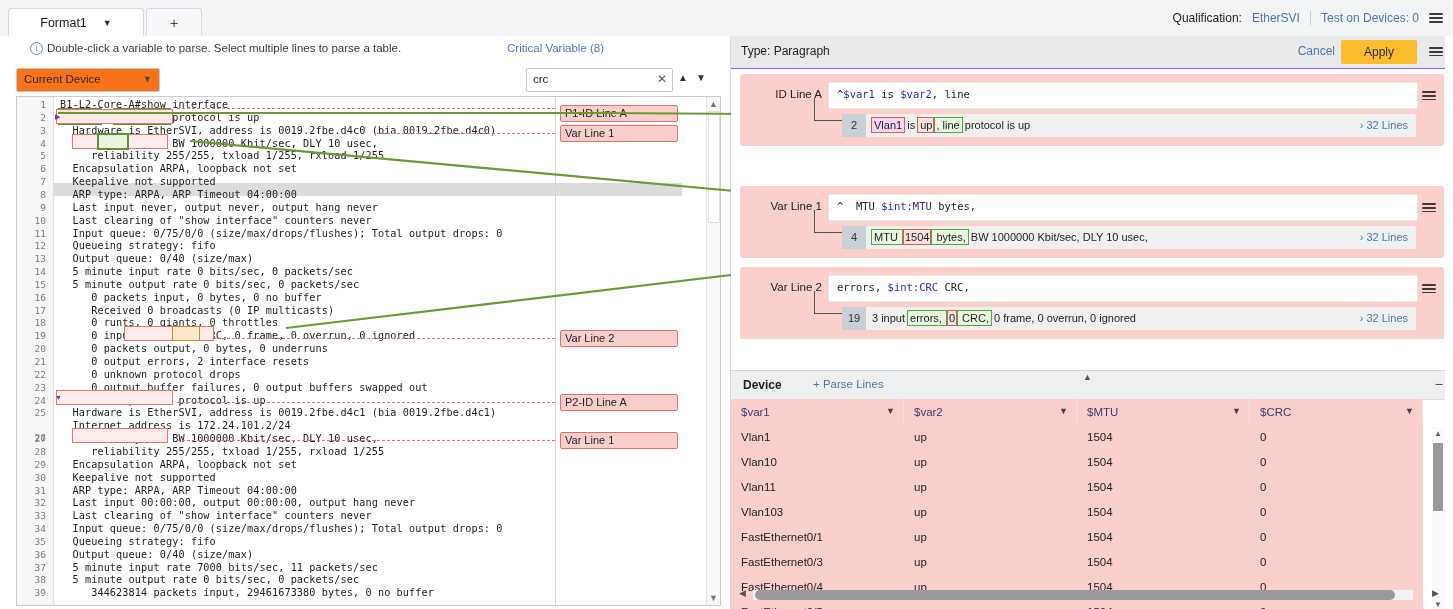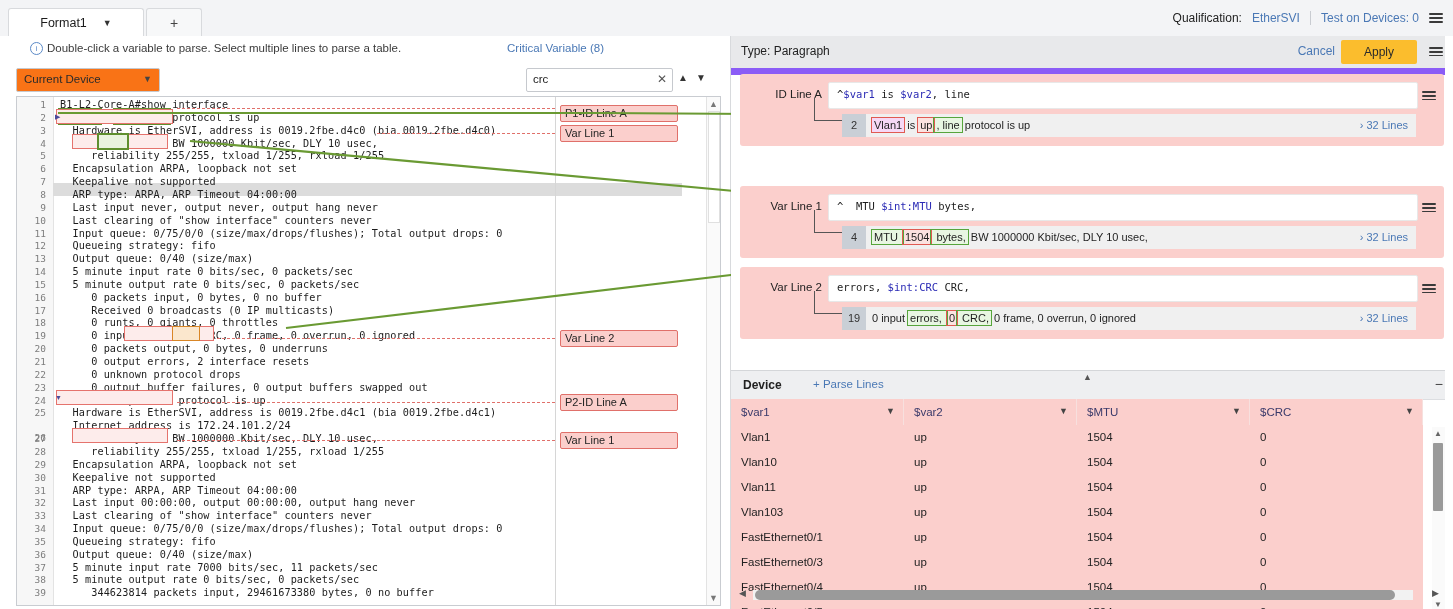--- a/index.html
+++ b/index.html
@@ -70,21 +70,21 @@
   .vsb{position:absolute;right:0;top:0;width:13px;height:508px;background:#fafafa;border-left:1px solid #e3e3e3;}
   .vsb .arrU{position:absolute;top:2px;left:2px;font-size:9px;color:#777;}
   .vsb .arrD{position:absolute;bottom:2px;left:2px;font-size:9px;color:#777;}
   .vsb .thumb{position:absolute;top:14px;left:1px;width:10px;height:110px;background:#ffffff;border:1px solid #e0e0e0;}
 
   
   .arrows{position:absolute;left:0;top:0;width:1453px;height:609px;pointer-events:none;}
 
   
   .right{position:absolute;left:731px;top:36px;width:722px;height:573px;background:#fff;}
-  .typebar{position:absolute;left:0;top:0;width:722px;height:32px;background:#e8e9eb;border-bottom:7px solid #8b5cf6;}
+  .typebar{position:absolute;left:0;top:0;width:722px;height:32px;background:#e8e9eb;border-bottom:1px solid #8b5cf6;}
   .typebar .t{position:absolute;left:10px;top:8px;font-size:12px;color:#222;}
   .cancel{position:absolute;right:118px;top:8px;font-size:12px;color:#4a78b5;}
   .applybtn{position:absolute;right:36px;top:4px;width:76px;height:24px;background:#fbbd2d;border-radius:2px;
             font-size:12px;color:#2b2b2b;text-align:center;line-height:24px;}
   .typebar .hb{position:absolute;right:10px;top:9px;}
 
   .rulecard{position:absolute;left:9px;width:704px;background:#fbcfcc;border-radius:3px;}
   .rulelbl{position:absolute;left:10px;font-size:11.5px;color:#222;text-align:right;width:72px;}
   .ruleinput{position:absolute;background:#fff;border:1px solid #e8e8e8;border-radius:2px;height:25px;}
   .ruleinput .rv{position:absolute;left:8px;top:5px;font-family:"DejaVu Sans Mono", monospace;font-size:10.5px;white-space:pre;color:#1c1c1c;}
@@ -366,21 +366,21 @@
             <span class="rv"><span>errors, </span><span class="varblue">$int:CRC</span><span> CRC,</span></span>
           </div>
           <span class="card-hb hamb" style="right: 8px; top: 15px;">
             <i></i>
             <i></i>
             <i></i>
           </span>
           <div class="elbow" style="left: 74px; top: 24px; width: 28px; height: 22px;"></div>
           <div class="previewrow" style="left: 102px; top: 40px; width: 574px;">
             <div class="pvnum">19</div>
-            <div class="pvtxt"><span>   0 input </span><span class="chip-g">errors, </span><span class="chip-r">0</span><span class="chip-g"> CRC,</span><span> 0 frame, 0 overrun, 0 ignored</span></div>
+            <div class="pvtxt"><span>   3 input </span><span class="chip-g">errors, </span><span class="chip-r">0</span><span class="chip-g"> CRC,</span><span> 0 frame, 0 overrun, 0 ignored</span></div>
             <div class="pvlines">› 32 Lines</div>
           </div>
         </div>
       </div>
 
     <div class="outpanel">
       <div class="outhead">
         <span class="ot">Device</span>
         <span class="pl">+ Parse Lines</span>
         <span class="grip">▲</span>

